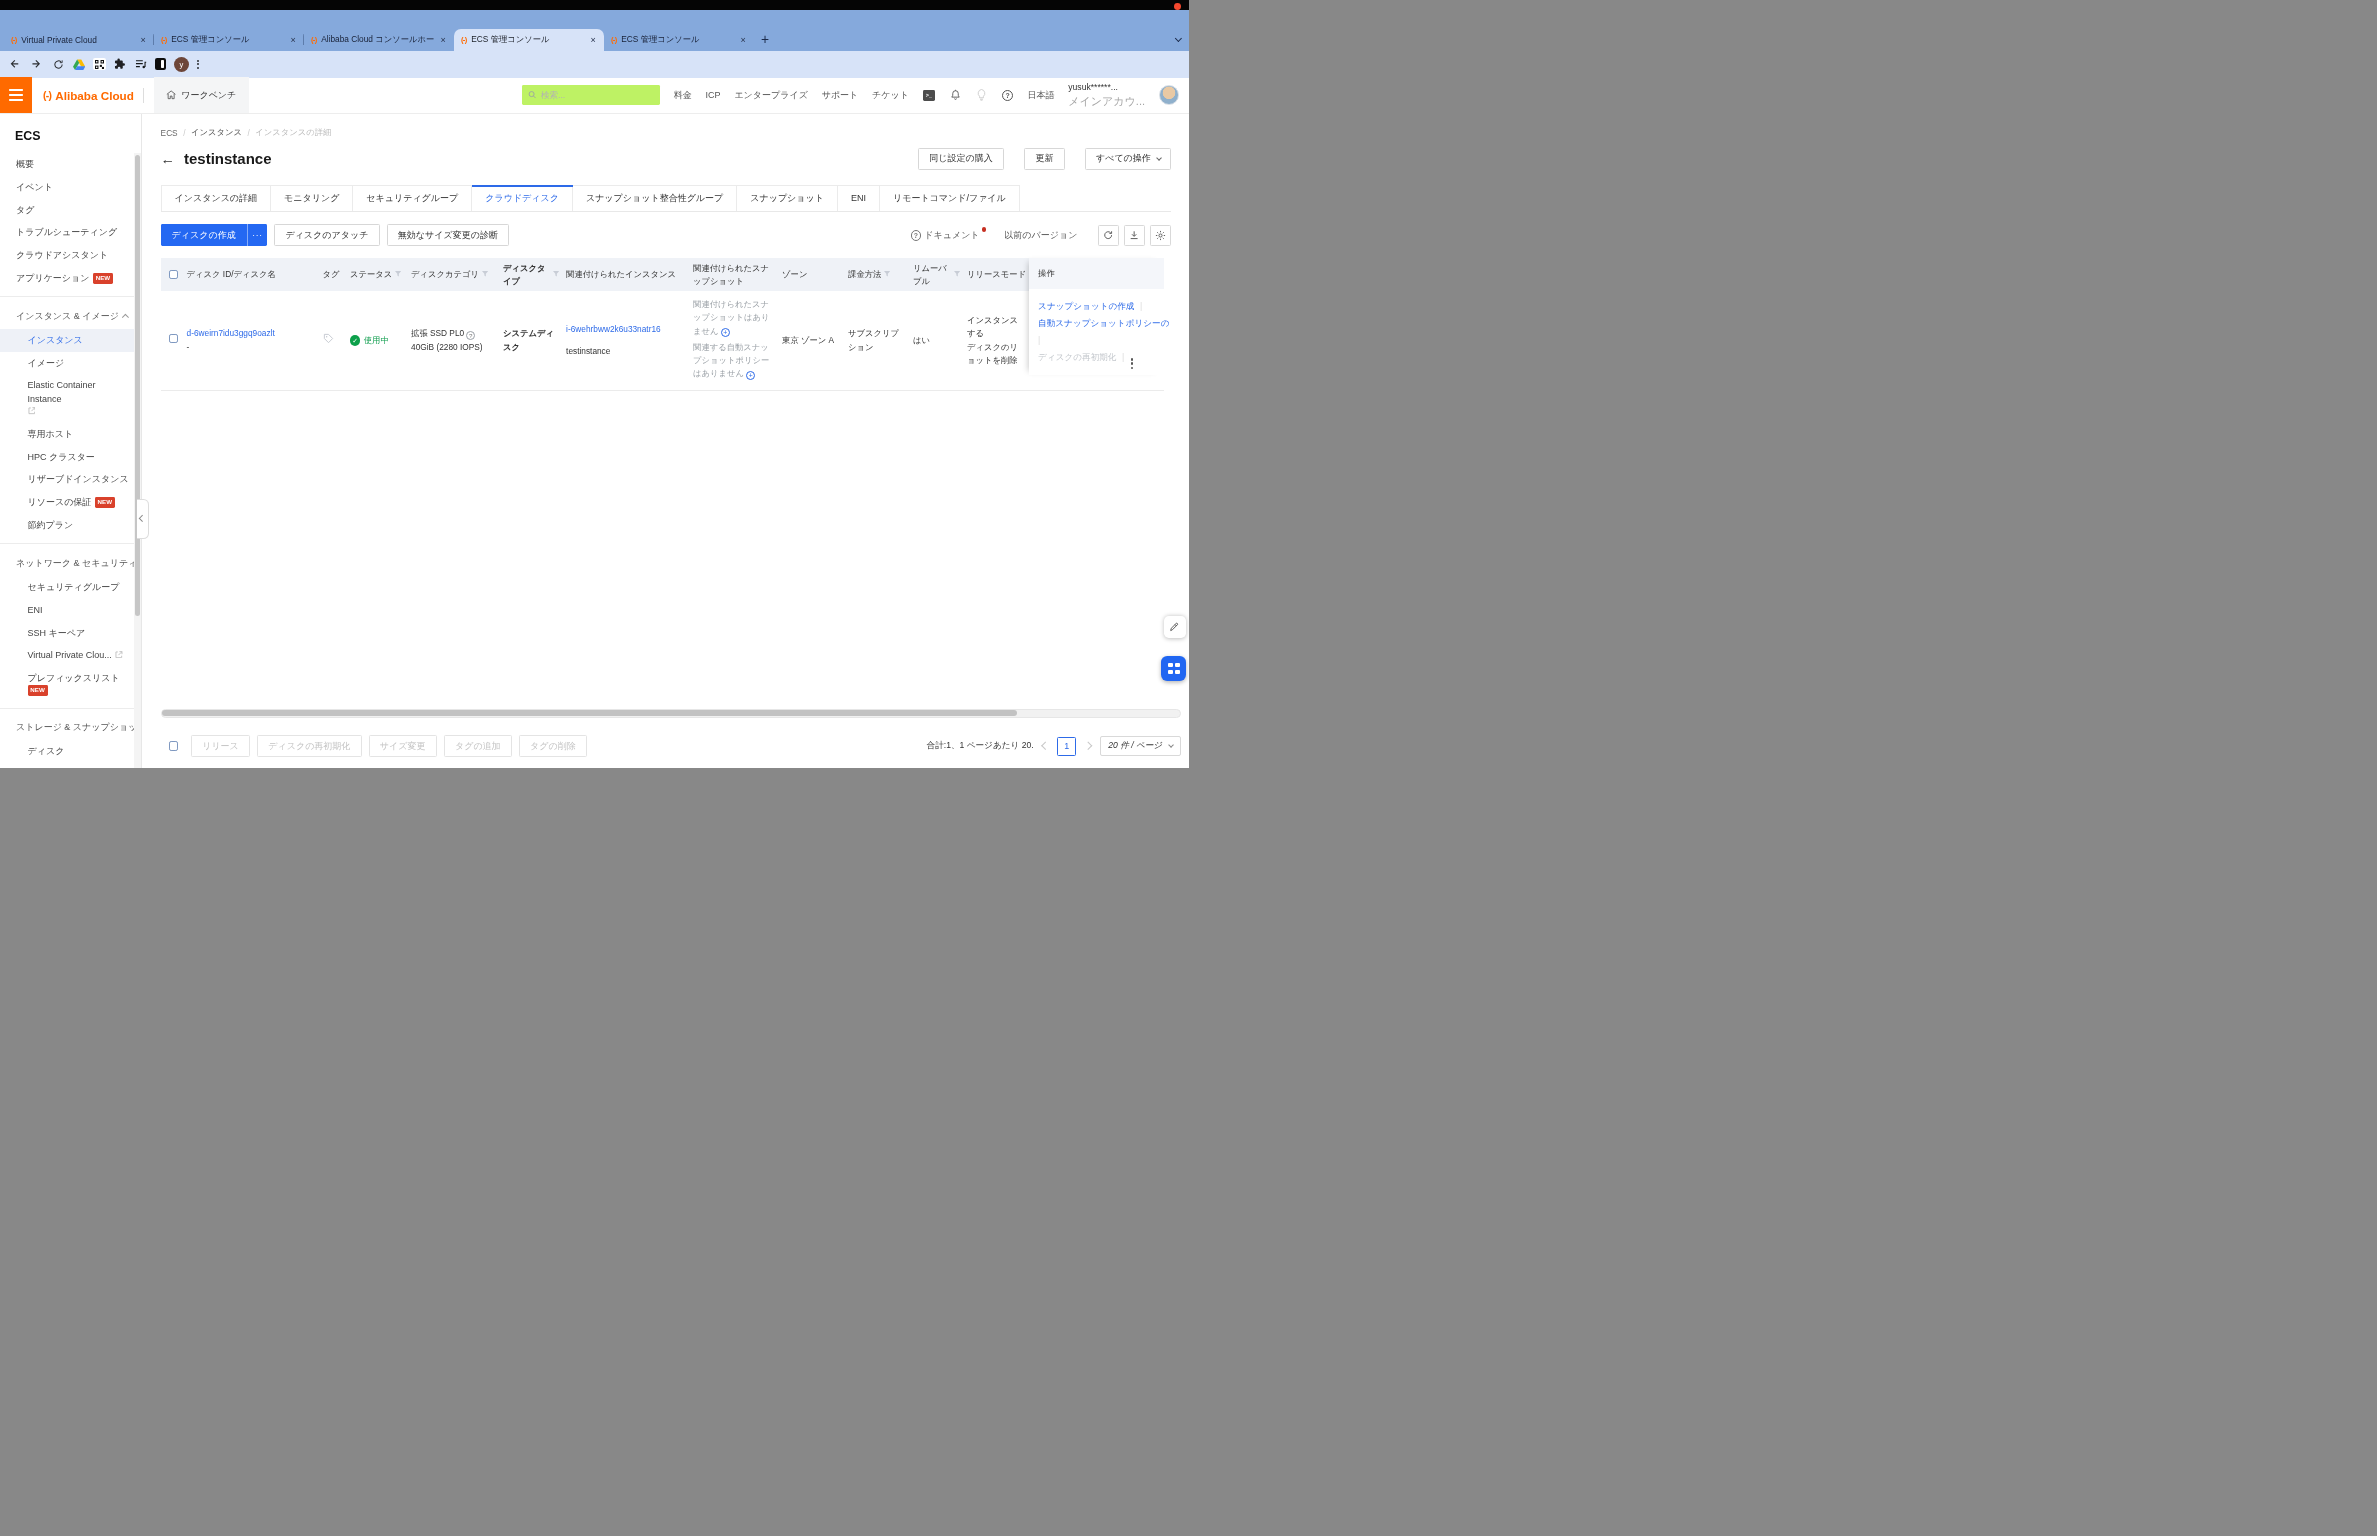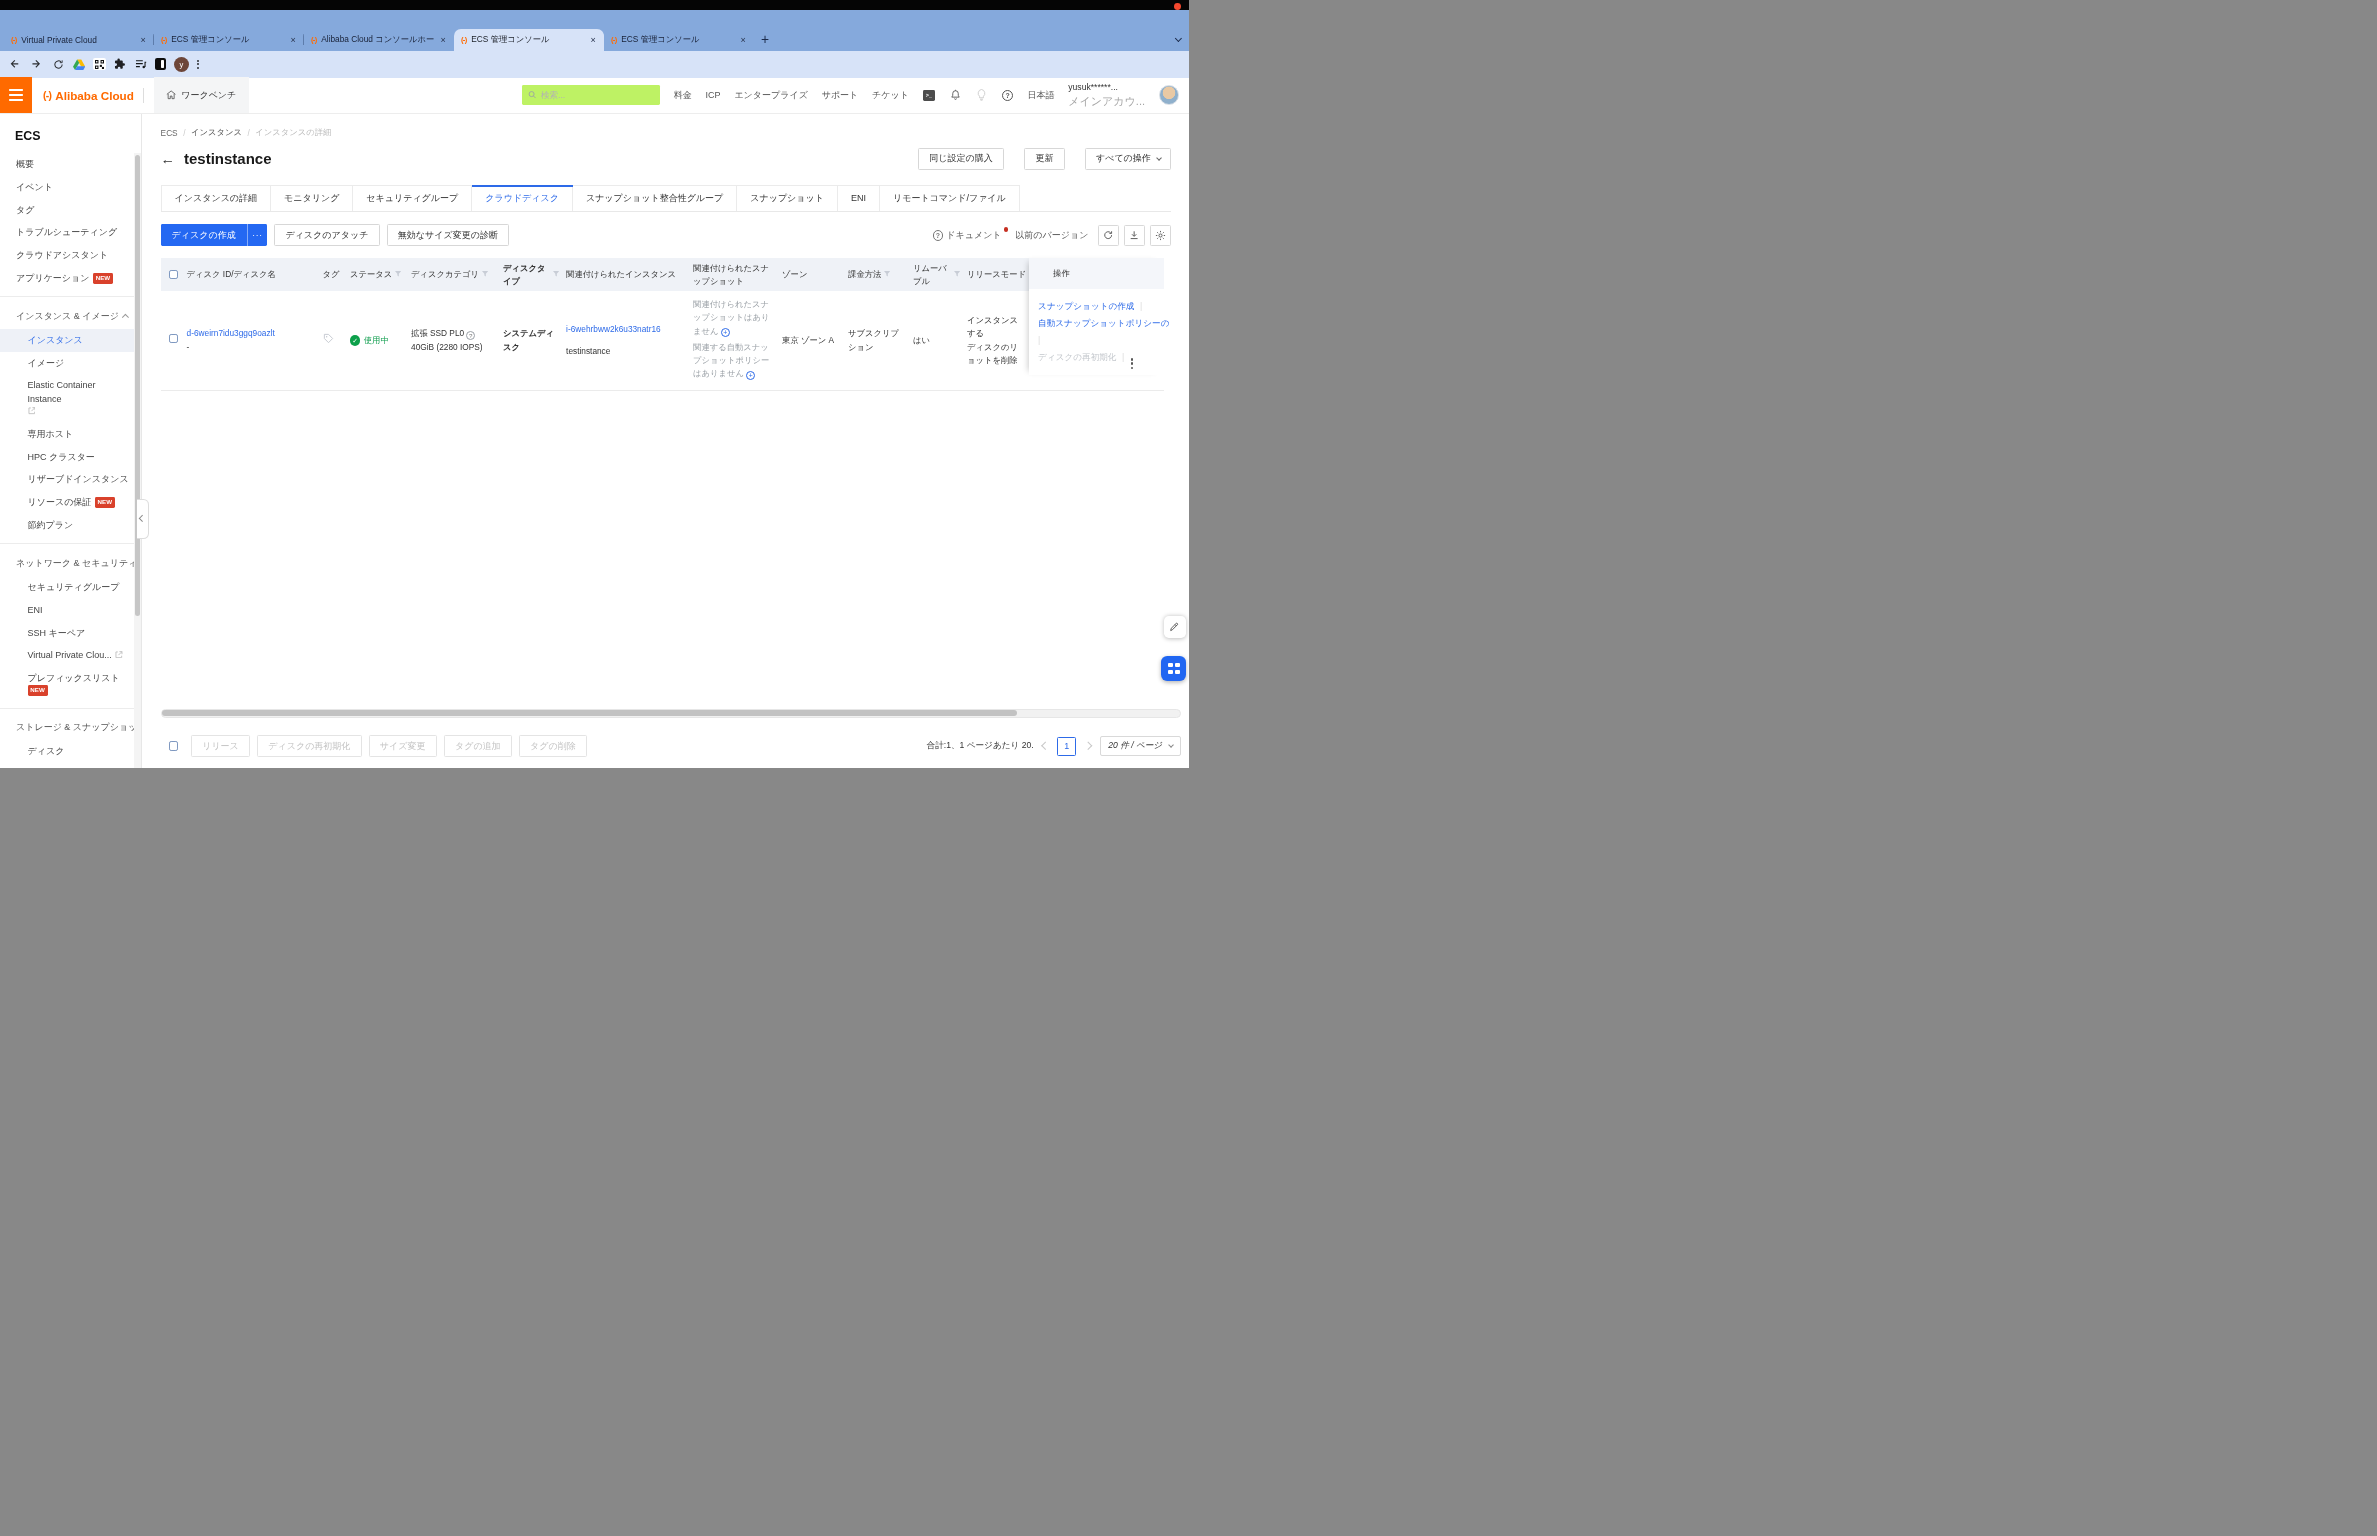--- a/index.html
+++ b/index.html
@@ -102,21 +102,21 @@
   .ctab:first-child { border-left:0.7px solid #ebebeb; }
   .ctab.active { color:#2d6ae8; }
   .ctab.active::before { content:""; position:absolute; top:-0.7px; left:-0.7px; right:-0.7px; height:2.1px; background:#2d6ae8; }
 
   
   .actions { display:flex; align-items:center; margin-top:12.4px; }
   .split-btn { display:flex; }
   .btn-primary { height:22px; background:#2468f2; color:#fff; font-size:9px; display:inline-flex; align-items:center; padding:0 11px; border-radius:1.4px 0 0 1.4px; cursor:pointer; white-space:nowrap; }
   .btn-primary-more { height:22px; background:#2468f2; color:#fff; width:20.6px; display:inline-flex; align-items:center; justify-content:center; border-left:0.7px solid rgba(255,255,255,.45); border-radius:0 1.4px 1.4px 0; cursor:pointer; font-size:8.3px; letter-spacing:0.7px; }
   .actions .btn { margin-left:6.9px; }
-  .act-right { margin-left:auto; display:flex; align-items:center; gap:7px; color:#555; font-size:9px; }
+  .act-right { margin-left:auto; display:flex; align-items:center; gap:18px; color:#555; font-size:9px; }
   .doc-link, .ver-link { display:flex; align-items:center; gap:3.4px; cursor:pointer; white-space:nowrap; }
   .red-dot { width:4.8px; height:4.8px; border-radius:50%; background:#c62f21; align-self:flex-start; margin:-1.4px 0 0 -1.4px; }
   .sq-btn { width:20.6px; height:20.6px; border:0.7px solid #d9d9d9; border-radius:1.4px; background:#fff; display:flex; align-items:center; justify-content:center; cursor:pointer; }
   .sq-group { display:flex; gap:5.5px; margin-left:2.8px; }
 
   
   .table-wrap { margin-top:11.7px; margin-right:6.9px; position:relative; }
   .thead { display:flex; background:#eff2f7; min-height:31px; align-items:center; font-size:8.3px; color:#333; }
   .th { padding:4.1px 6.9px 4.1px 0; display:flex; align-items:center; gap:2.8px; line-height:1.5; }
   .trow { display:flex; min-height:86px; border-bottom:0.7px solid #ebebeb; align-items:center; font-size:8.3px; }
@@ -137,21 +137,21 @@
   .funnel { flex:none; }
   .link { color:#2d6ae8; cursor:pointer; text-decoration:none; }
   .status-ok { display:flex; align-items:center; gap:3.4px; color:#0e9d4d; }
   .ok-ic { width:10.3px; height:10.3px; border-radius:50%; background:#0ca04a; color:#fff; font-size:6.9px; display:flex; align-items:center; justify-content:center; flex:none; }
   .help-c { display:inline-flex; width:9px; height:9px; border:0.7px solid #9aa0a6; border-radius:50%; color:#777; font-size:6.2px; align-items:center; justify-content:center; vertical-align:-1.4px; margin-left:2.1px; }
   .plus-c { display:inline-flex; width:9px; height:9px; border:0.7px solid #2d6ae8; border-radius:50%; color:#2d6ae8; font-size:6.9px; align-items:center; justify-content:center; vertical-align:-1.4px; margin-left:2.1px; cursor:pointer; }
   .pre { white-space:pre-line; }
   .snap-p { margin-bottom:2.8px; color:#9aa0a6; }
 
   .ops-col { position:absolute; top:0; right:0; width:135px; height:117px; background:#fff; box-shadow:-4.8px 0 6.2px -4.1px rgba(0,0,0,.22); }
-  .ops-head { height:31px; background:#f4f6fa; display:flex; align-items:center; padding-left:24px; font-size:8.3px; color:#333; }
+  .ops-head { height:31px; background:#f4f6fa; display:flex; align-items:center; padding-left:9px; font-size:8.3px; color:#333; }
   .ops-body { padding:9px 0 0 9px; font-size:8.6px; line-height:17px; }
   .vd { color:#dcdcdc; margin-left:5.5px; }
   .dis { color:#c3c7cc; }
   .kebab { display:inline-flex; flex-direction:column; gap:1.7px; vertical-align:-0.7px; margin-left:6.9px; cursor:pointer; }
   .kebab i { width:2.4px; height:2.4px; border-radius:50%; background:#555; }
   .ops-clip { white-space:nowrap; overflow:hidden; display:block; width:131px; }
 
   
   .hscroll { position:absolute; left:18.6px; right:8.3px; bottom:50px; height:9px; background:#f1f1f1; border:0.7px solid #e6e6e6; border-radius:4.8px; }
   .hscroll .thumb { position:absolute; left:0.7px; top:0.7px; bottom:0.7px; width:84%; background:#c2c2c2; border-radius:4.1px; }

